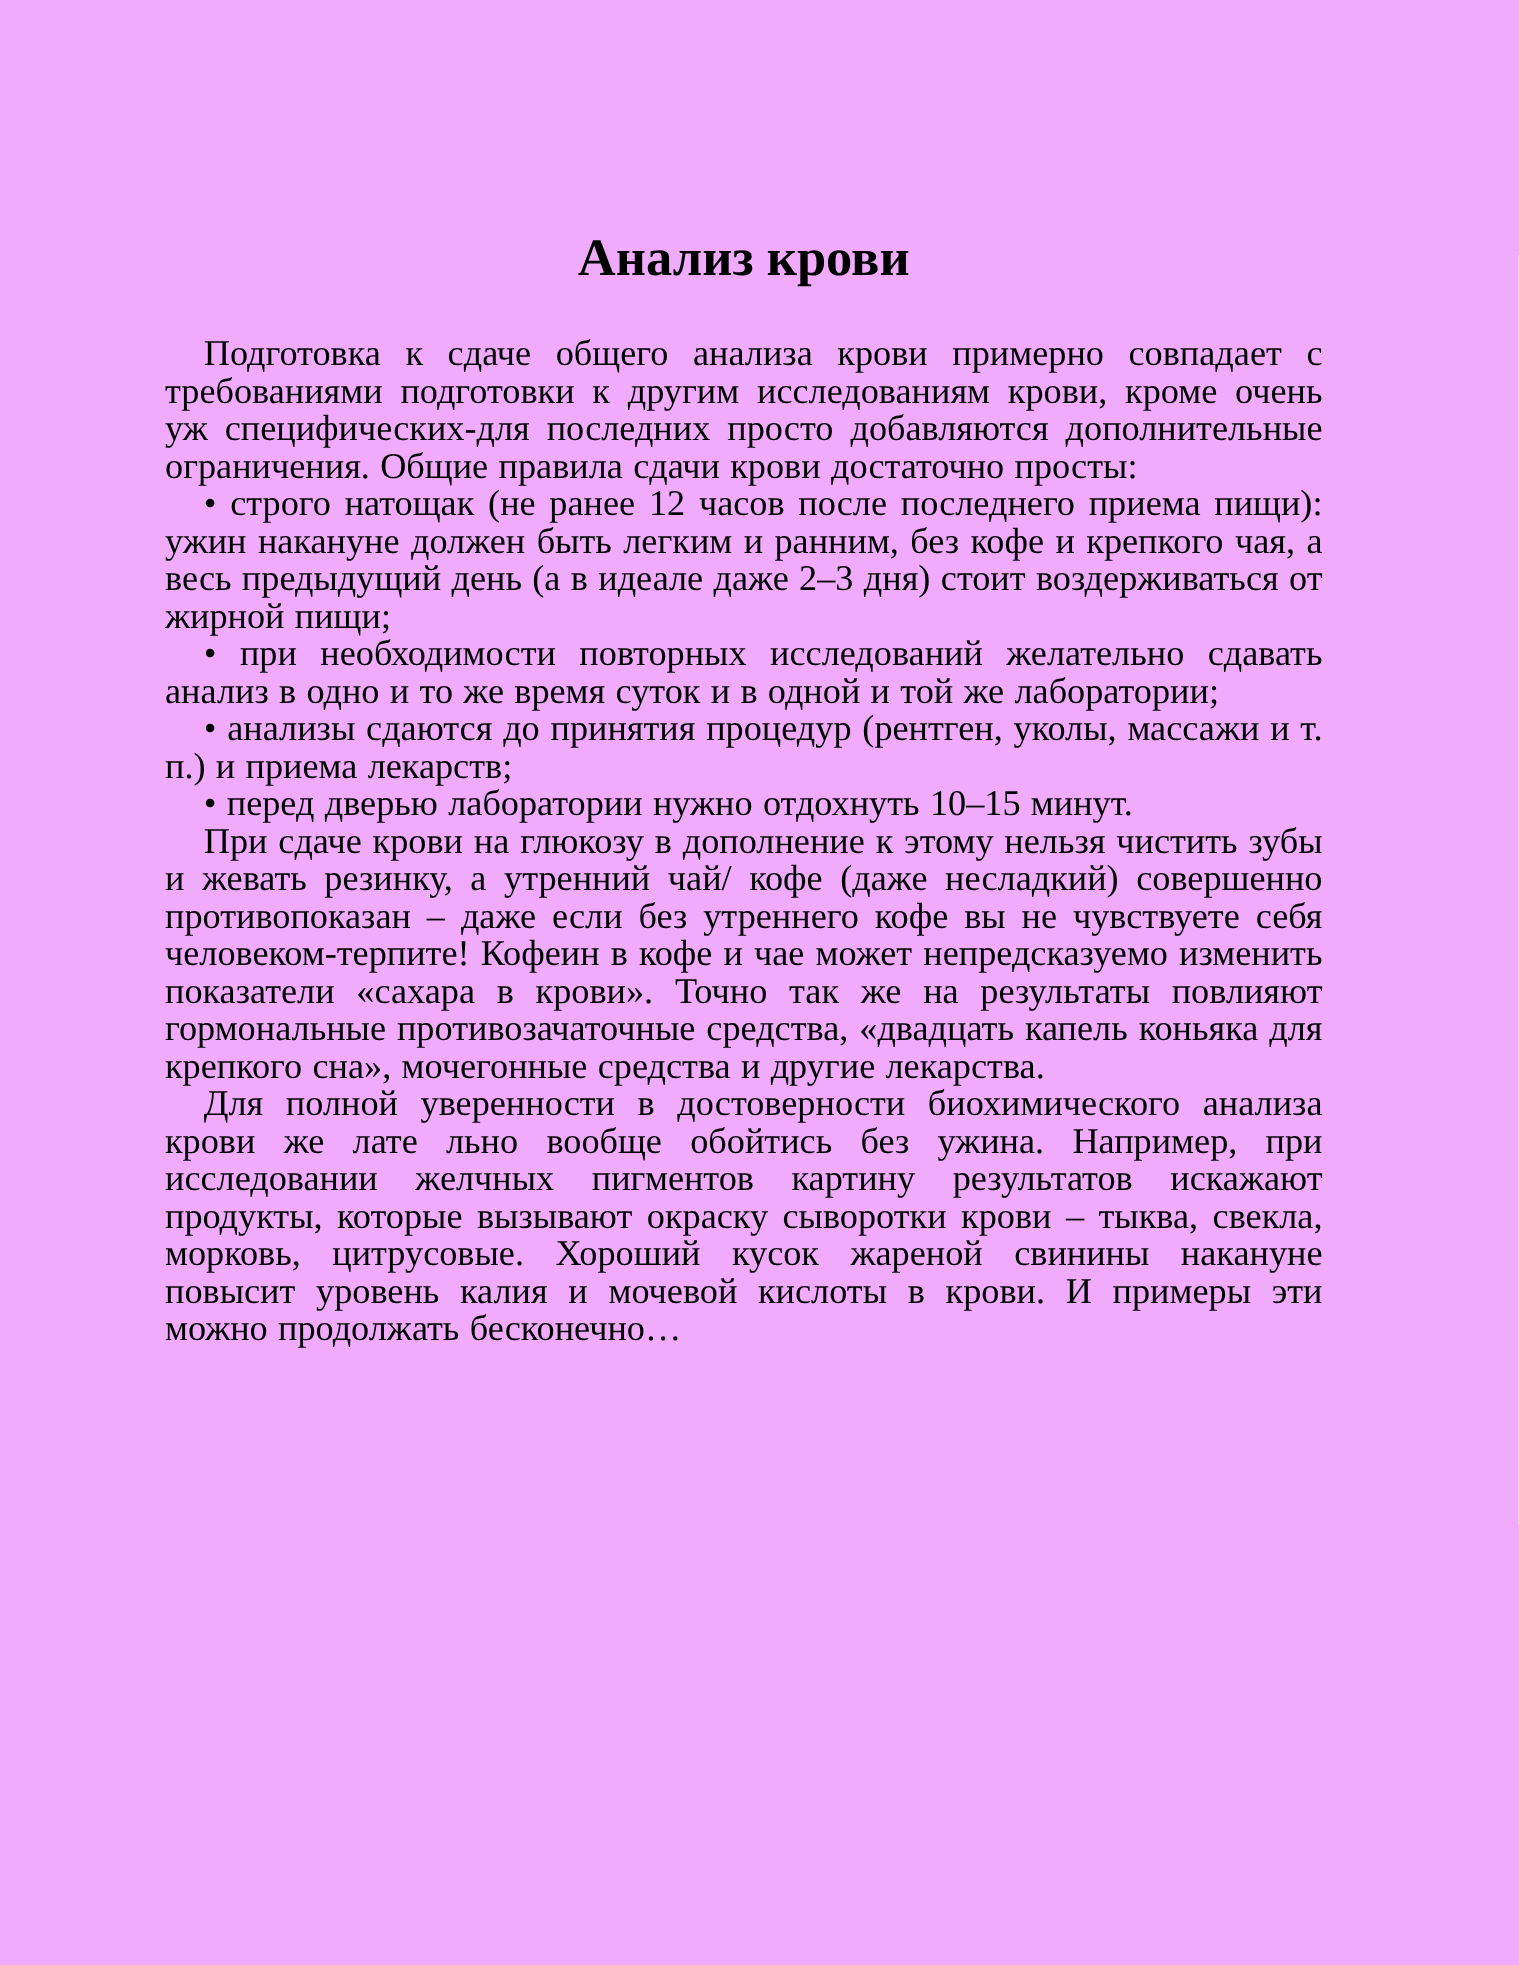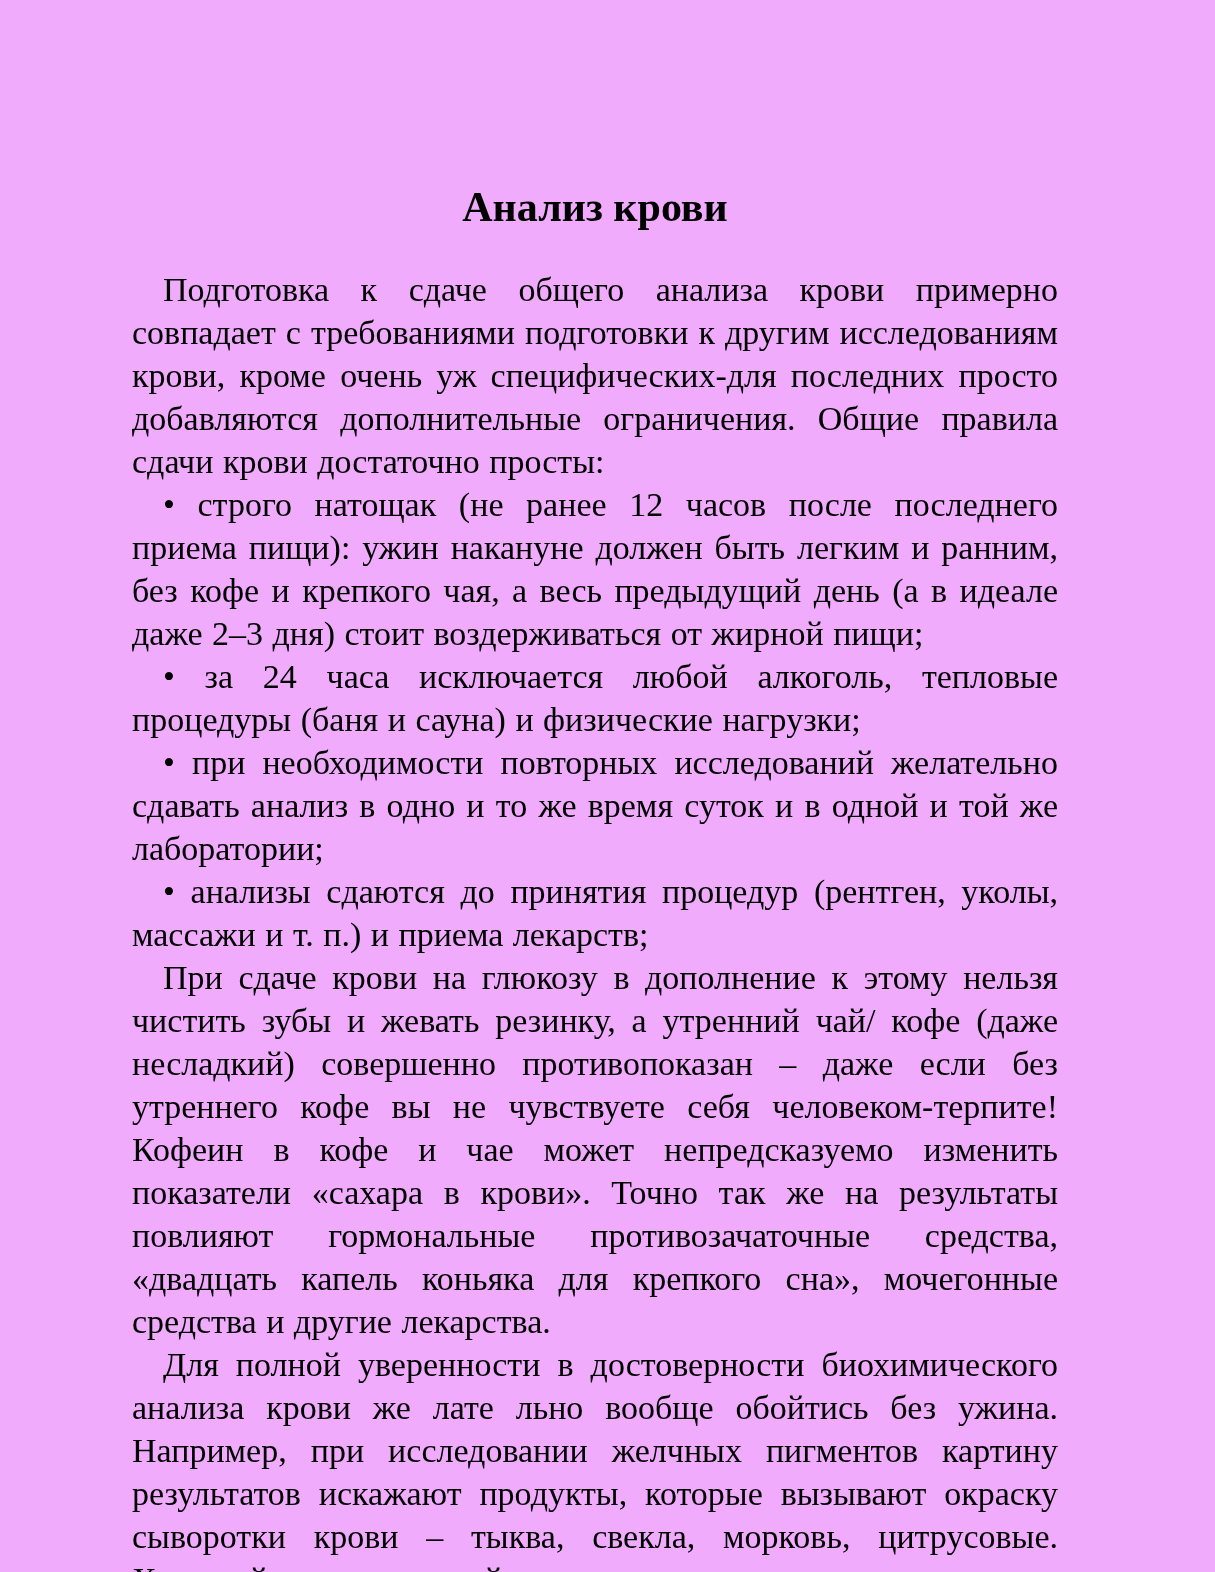--- a/index.html
+++ b/index.html
@@ -24,40 +24,40 @@
   }
   .title {
     font-size: 42px;
     line-height: 48px;
     font-weight: bold;
     text-align: center;
     margin: 0 0 37px 0;
     padding: 0;
   }
   .para {
-    font-size: 34px;
-    line-height: 43px;
+    font-size: 29px;
+    line-height: 30px;
     text-align: justify;
     text-indent: 31px;
     margin: 0;
     padding: 0;
     word-spacing: 1px;
   }
   .run-italic {
   }
 </style>
 </head>
 <body>
 
 <div class="page">
   <div class="content">
     <h1 class="title">Анализ крови</h1>
     <div id="paragraphs">
         <p class="para"><span class="run-normal">Подготовка к сдаче общего анализа крови примерно совпадает с требованиями подготовки к другим исследованиям крови, кроме очень уж специфических-для последних просто добавляются дополнительные ограничения. Общие правила сдачи крови достаточно просты:</span></p>
         <p class="para"><span class="run-normal">• </span><span class="run-italic">строго натощак</span><span class="run-normal"> (не ранее 12 часов после последнего приема пищи): ужин накануне должен быть легким и ранним, без кофе и крепкого чая, а весь предыдущий день (а в идеале даже 2–3 дня) стоит воздерживаться от жирной пищи;</span></p>
-        <p class="para"><span class="run-normal">• </span><span class="run-italic">за 24 часа исключается любой алкоголь, тепловые процедуры (баня и сауна) и физические нагрузки;</span></p>
         <p class="para"><span class="run-normal">• при необходимости повторных исследований желательно сдавать анализ в одно и то же время суток и в одной и той же лаборатории;</span></p>
         <p class="para"><span class="run-normal">• анализы сдаются до принятия процедур (рентген, уколы, массажи и т. п.) и приема лекарств;</span></p>
+        <p class="para"><span class="run-normal">• перед дверью лаборатории нужно отдохнуть 10–15 минут.</span></p>
         <p class="para"><span class="run-italic">При сдаче крови на глюкозу</span><span class="run-normal"> в дополнение к этому нельзя чистить зубы и жевать резинку, а утренний чай/ кофе (даже несладкий) совершенно противопоказан – даже если без утреннего кофе вы не чувствуете себя человеком-терпите! Кофеин в кофе и чае может непредсказуемо изменить показатели «сахара в крови». Точно так же на результаты повлияют гормональные противозачаточные средства, «двадцать капель коньяка для крепкого сна», мочегонные средства и другие лекарства.</span></p>
         <p class="para"><span class="run-normal">Для полной уверенности в достоверности </span><span class="run-italic">биохимического анализа крови</span><span class="run-normal"> же лате льно вообще обойтись без ужина. Например, при исследовании желчных пигментов картину результатов искажают продукты, которые вызывают окраску сыворотки крови – тыква, свекла, морковь, цитрусовые. Хороший кусок жареной свинины накануне повысит уровень калия и мочевой кислоты в крови. И примеры эти можно продолжать бесконечно…</span></p>
       </div>
   </div>
 </div>
 
 </body></html>

